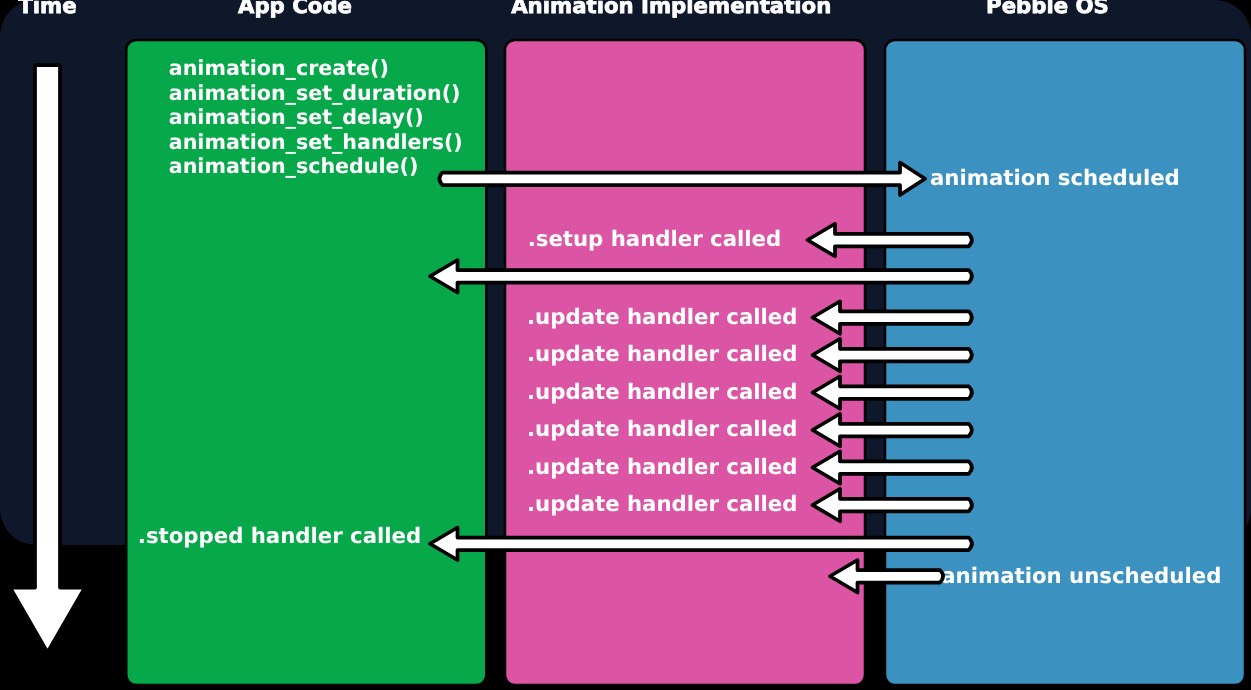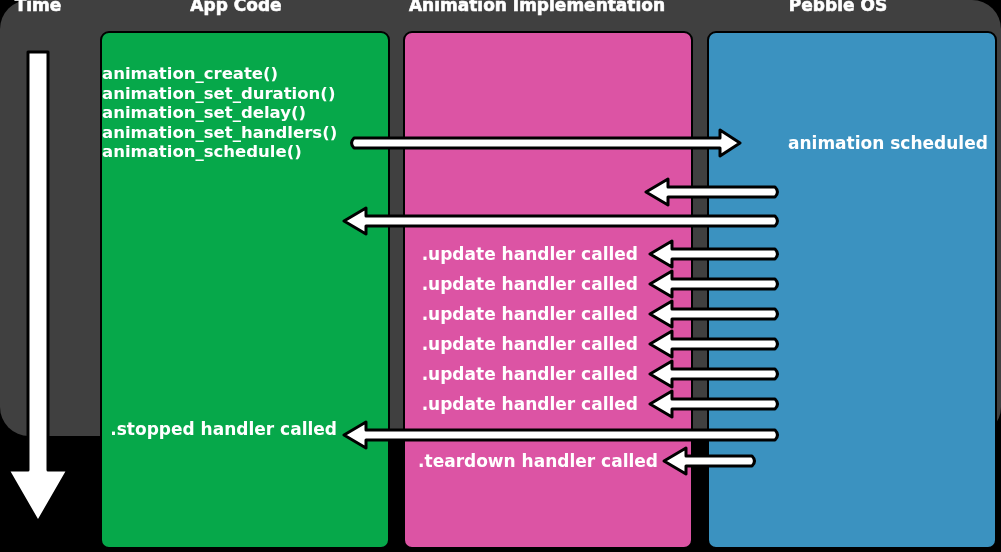--- a/index.html
+++ b/index.html
@@ -7,21 +7,21 @@
     margin: 0; padding: 0;
     background: #000000;
     width: 1001px; height: 552px;
     overflow: hidden;
     font-family: "DejaVu Sans", "Liberation Sans", sans-serif;
   }
   #stage {
     position: relative;
     width: 1001px;
     height: 436px;
-    background: #404040;
+    background: #0f172a;
     border-radius: 29px;
   }
 
   
   .col-title {
     position: absolute;
     top: -5px;
     text-align: center;
     color: #ffffff;
     font-weight: bold;
@@ -84,46 +84,47 @@
   <div class="col-title" style="left:387px; width:300px;">Animation Implementation</div>
 
   <div class="col-title" style="left:738px; width:200px;">Pebble OS</div>
 
   <div class="lane lane-app" style="left:100px; top:31px; width:290px; height:518px;"></div>
 
   <div class="lane lane-impl" style="left:403px; top:31px; width:290px; height:518px;"></div>
 
   <div class="lane lane-os" style="left:707px; top:31px; width:290px; height:518px;"></div>
 
-  <div class="code-block" style="left:102px; top:45px; width:270px;margin-top:19px;">animation_create()
+  <div class="code-block" style="left:135px; top:45px; width:270px;">animation_create()
 animation_set_duration()
 animation_set_delay()
 animation_set_handlers()
 animation_schedule()</div>
 
-  <div class="msg-label l" style="left:788px; top:134px;">animation scheduled</div>
-
+  <div class="msg-label l" style="left:744px; top:134px;">animation scheduled</div>
+
+  <div class="msg-label r" style="left:300px; top:183px; width:325px;">.setup handler called</div>
 
 
   <div class="msg-label r" style="left:300px; top:245px; width:338px;">.update handler called</div>
 
   <div class="msg-label r" style="left:300px; top:275px; width:338px;">.update handler called</div>
 
   <div class="msg-label r" style="left:300px; top:305px; width:338px;">.update handler called</div>
 
   <div class="msg-label r" style="left:300px; top:335px; width:338px;">.update handler called</div>
 
   <div class="msg-label r" style="left:300px; top:365px; width:338px;">.update handler called</div>
 
   <div class="msg-label r" style="left:300px; top:395px; width:338px;">.update handler called</div>
 
   <div class="msg-label r" style="left:30px; top:420px; width:307px;">.stopped handler called</div>
 
-  <div class="msg-label r" style="left:290px; top:452px; width:368px;">.teardown handler called</div>
-
+
+  <div class="msg-label l" style="left:753px; top:452px;">animation unscheduled</div>
 
   <svg id="arrows" viewBox="0 0 1001 552">
     <defs>
 
       <style>
         .shaft { fill:#ffffff; stroke:#000000; stroke-width:3; stroke-linejoin:round; }
         .head  { fill:#ffffff; stroke:#000000; stroke-width:3; stroke-linejoin:round; }
       </style>
     </defs>
 

